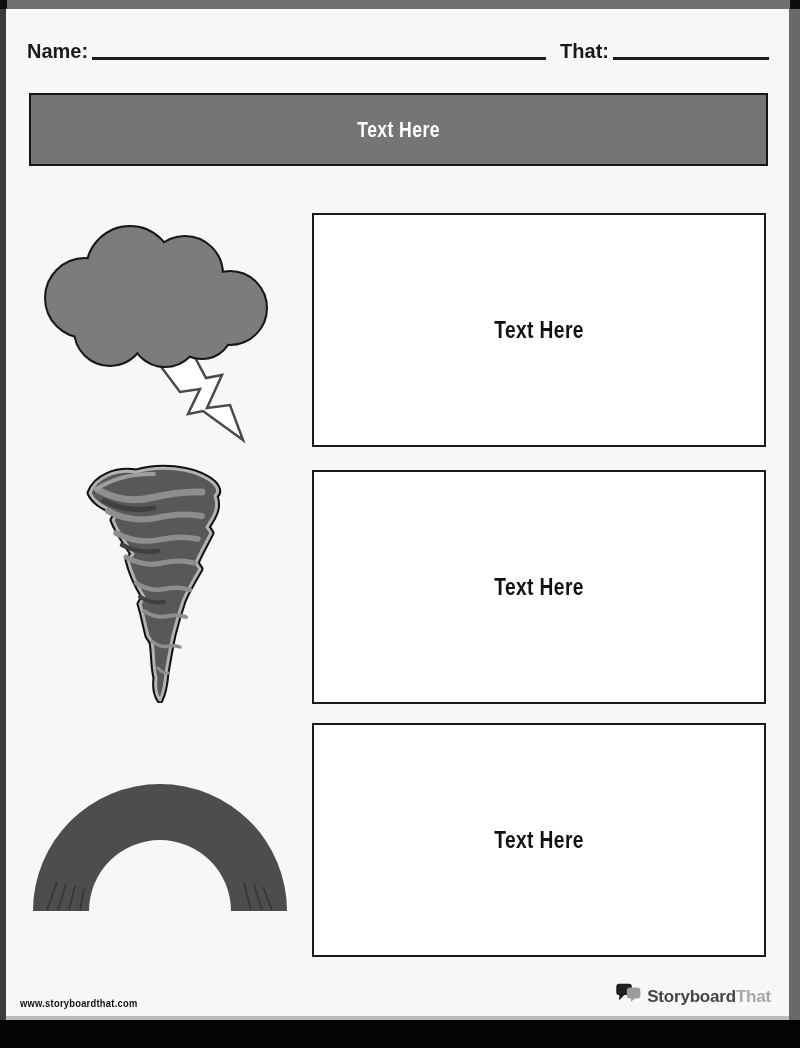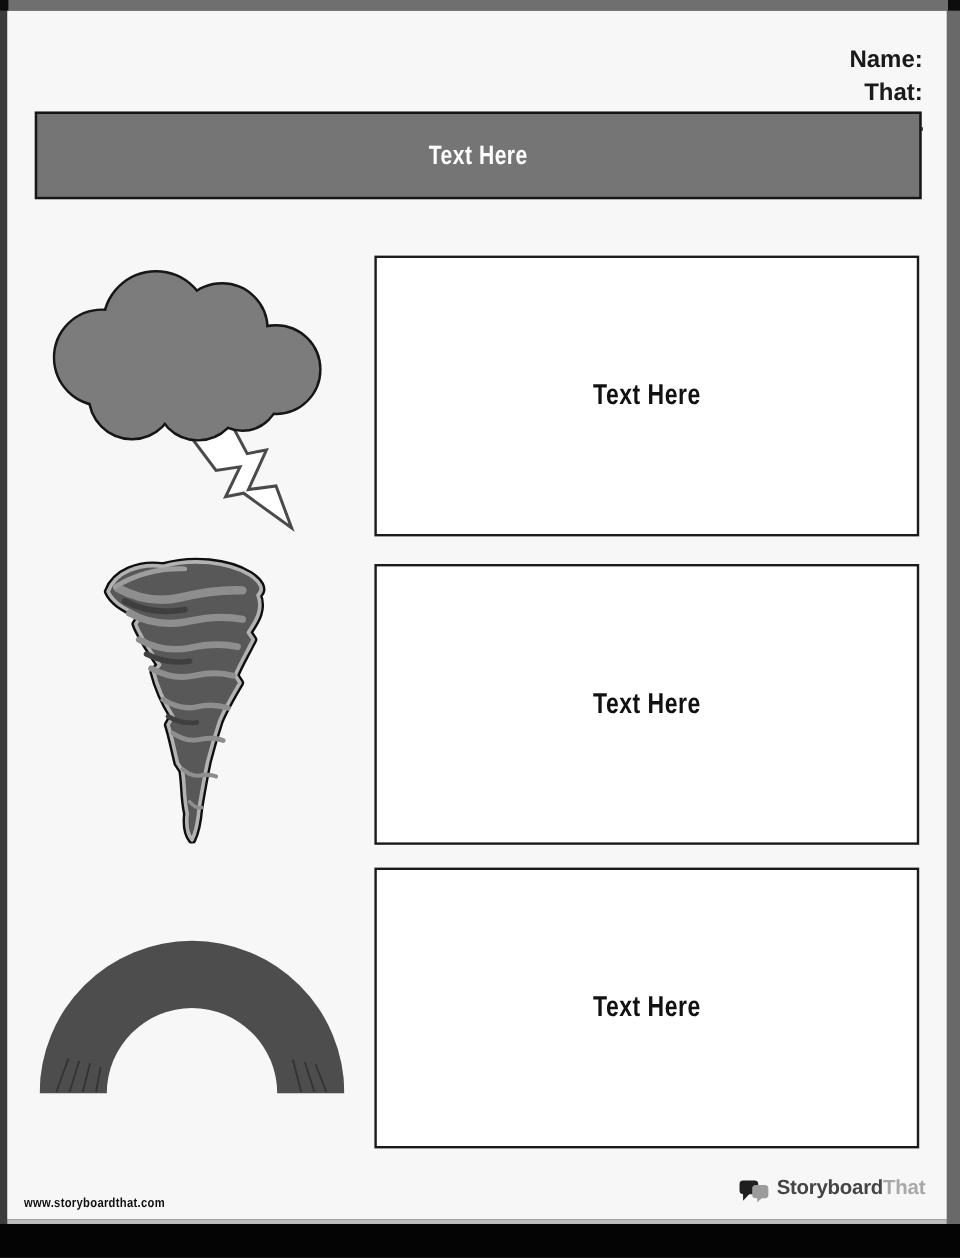--- a/index.html
+++ b/index.html
@@ -15,21 +15,21 @@
   .frame-right{position:absolute;right:0;top:9px;bottom:28px;width:11px;background:#696969;}
   .bottom-divider{position:absolute;left:6px;right:11px;bottom:28px;height:4px;background:#bcbcbc;}
   .bottom-bar{position:absolute;left:0;right:0;bottom:0;height:28px;background:#040404;}
 
   .page{position:absolute;left:6px;top:9px;right:11px;bottom:32px;background:#f7f7f7;}
 
   
   .name-date-row{
     position:absolute;left:21px;right:20px;top:30px;
     display:flex;align-items:flex-end;
-    font-weight:700;font-size:20px;color:#1a1a1a;line-height:1.1;flex-direction:column;
+    font-weight:700;font-size:20px;color:#1a1a1a;line-height:1.1;
   }
   .nd-label{white-space:nowrap;}
   .write-line{border-bottom:3px solid #1c1c1c;height:18px;margin:0 0 2px 4px;}
   .name-line{flex:1;}
   .date-label{margin-left:14px;}
   .date-line{width:156px;}
 
   
   .condensed{display:inline-block;transform:scaleX(0.8);transform-origin:center;
     white-space:nowrap;letter-spacing:.5px;}
@@ -55,21 +55,21 @@
 
   
   .icon{position:absolute;}
   .icon svg{display:block;width:100%;height:100%;}
   .icon-cloud{left:36px;top:215px;width:230px;height:222px;}
   .icon-tornado{left:76px;top:454px;width:146px;height:240px;}
   .icon-rainbow{left:27px;top:774px;width:254px;height:130px;}
 
   
   .site-url{position:absolute;left:14px;top:988px;font-size:11px;font-weight:700;color:#111;}
-  .brand{position:absolute;right:18px;top:972px;display:flex;align-items:flex-start;gap:5px;}
+  .brand{position:absolute;right:18px;top:972px;display:flex;align-items:flex-end;gap:5px;}
   .brand svg{display:block;}
   .brand-text{font-size:17px;font-weight:700;letter-spacing:-0.2px;line-height:1;}
   .brand-primary{color:#454545;}
   .brand-secondary{color:#a8a8a8;}
 </style>
 </head>
 <body>
 
 <div class="canvas">
 

